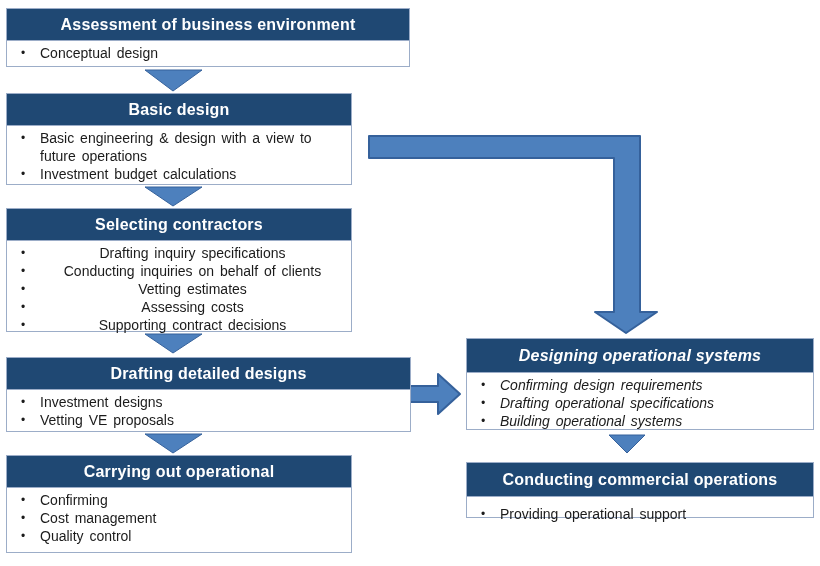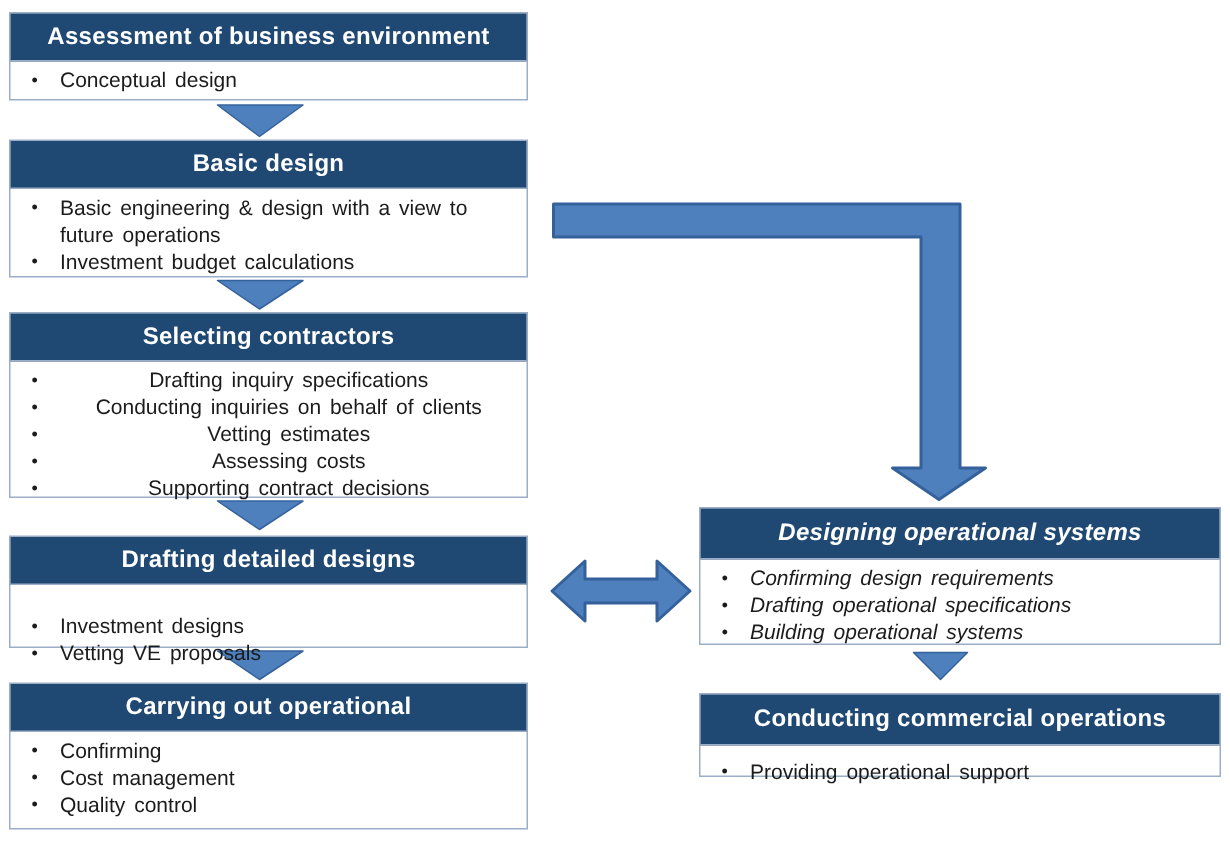--- a/index.html
+++ b/index.html
@@ -52,24 +52,24 @@
     line-height:18px;
     word-spacing:2px;
   }
   .fbox-body.tall-pad{padding-top:8px;}
   .fbox-body li{position:relative;padding-left:33px;}
   .fbox-body .dot{
     position:absolute;left:14px;top:0;
     font-size:12px;line-height:18px;
   }
   
-  #box-l1{left:6px;top:8px;width:346px;height:59px;}
+  #box-l1{left:6px;top:8px;width:404px;height:59px;}
   #box-l2{left:6px;top:93px;width:346px;height:92px;}
   #box-l3{left:6px;top:208px;width:346px;height:124px;text-align:center;}
-  #box-l4{left:6px;top:357px;width:346px;height:75px;gap:15px;}
+  #box-l4{left:6px;top:357px;width:405px;height:75px;}
   #box-l5{left:6px;top:455px;width:346px;height:98px;}
   #box-r1{left:466px;top:338px;width:348px;height:92px;font-style:italic;}
   #box-r2{left:466px;top:462px;width:348px;height:56px;}
   .small-arrow{fill:var(--arrow-fill);stroke:var(--arrow-border);stroke-width:1;stroke-linejoin:round;}
   .big-arrow{fill:var(--arrow-fill);stroke:var(--arrow-border);stroke-width:2;stroke-linejoin:round;}
 </style>
 </head>
 <body>
 
 <div class="stage">

